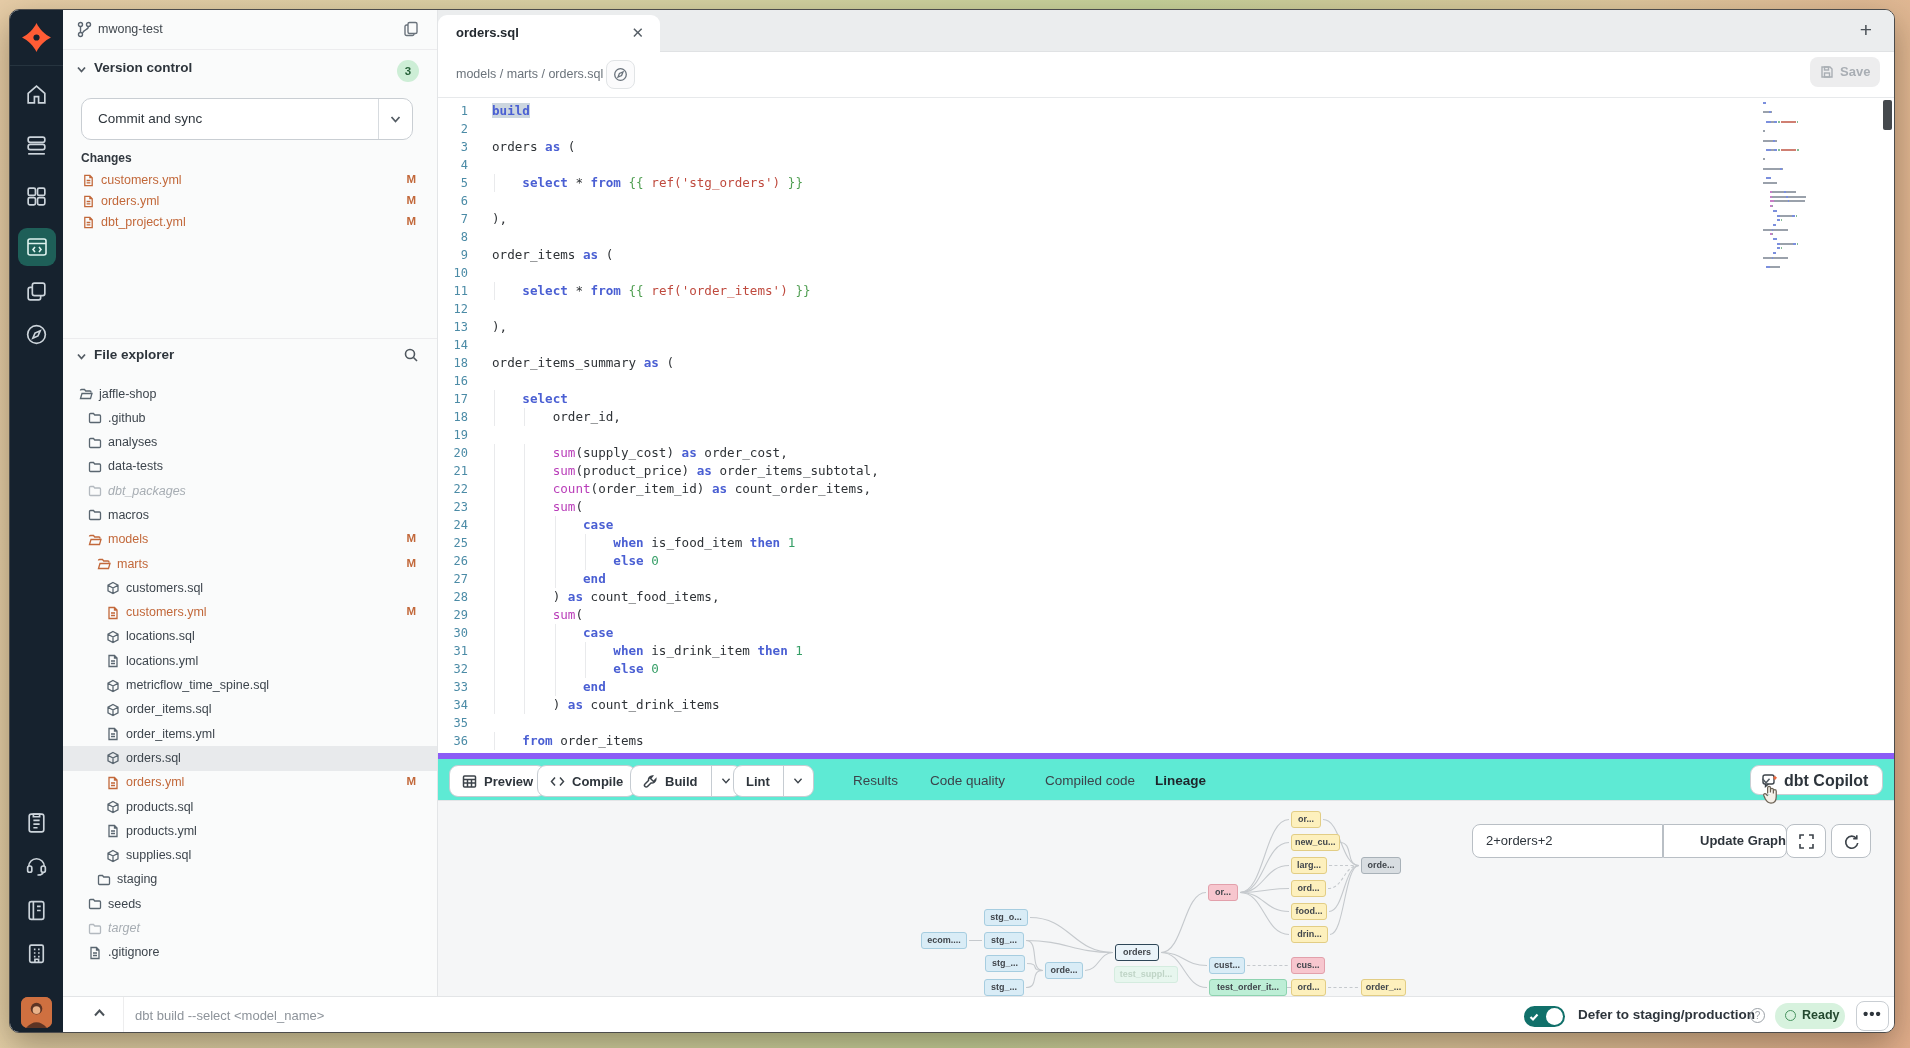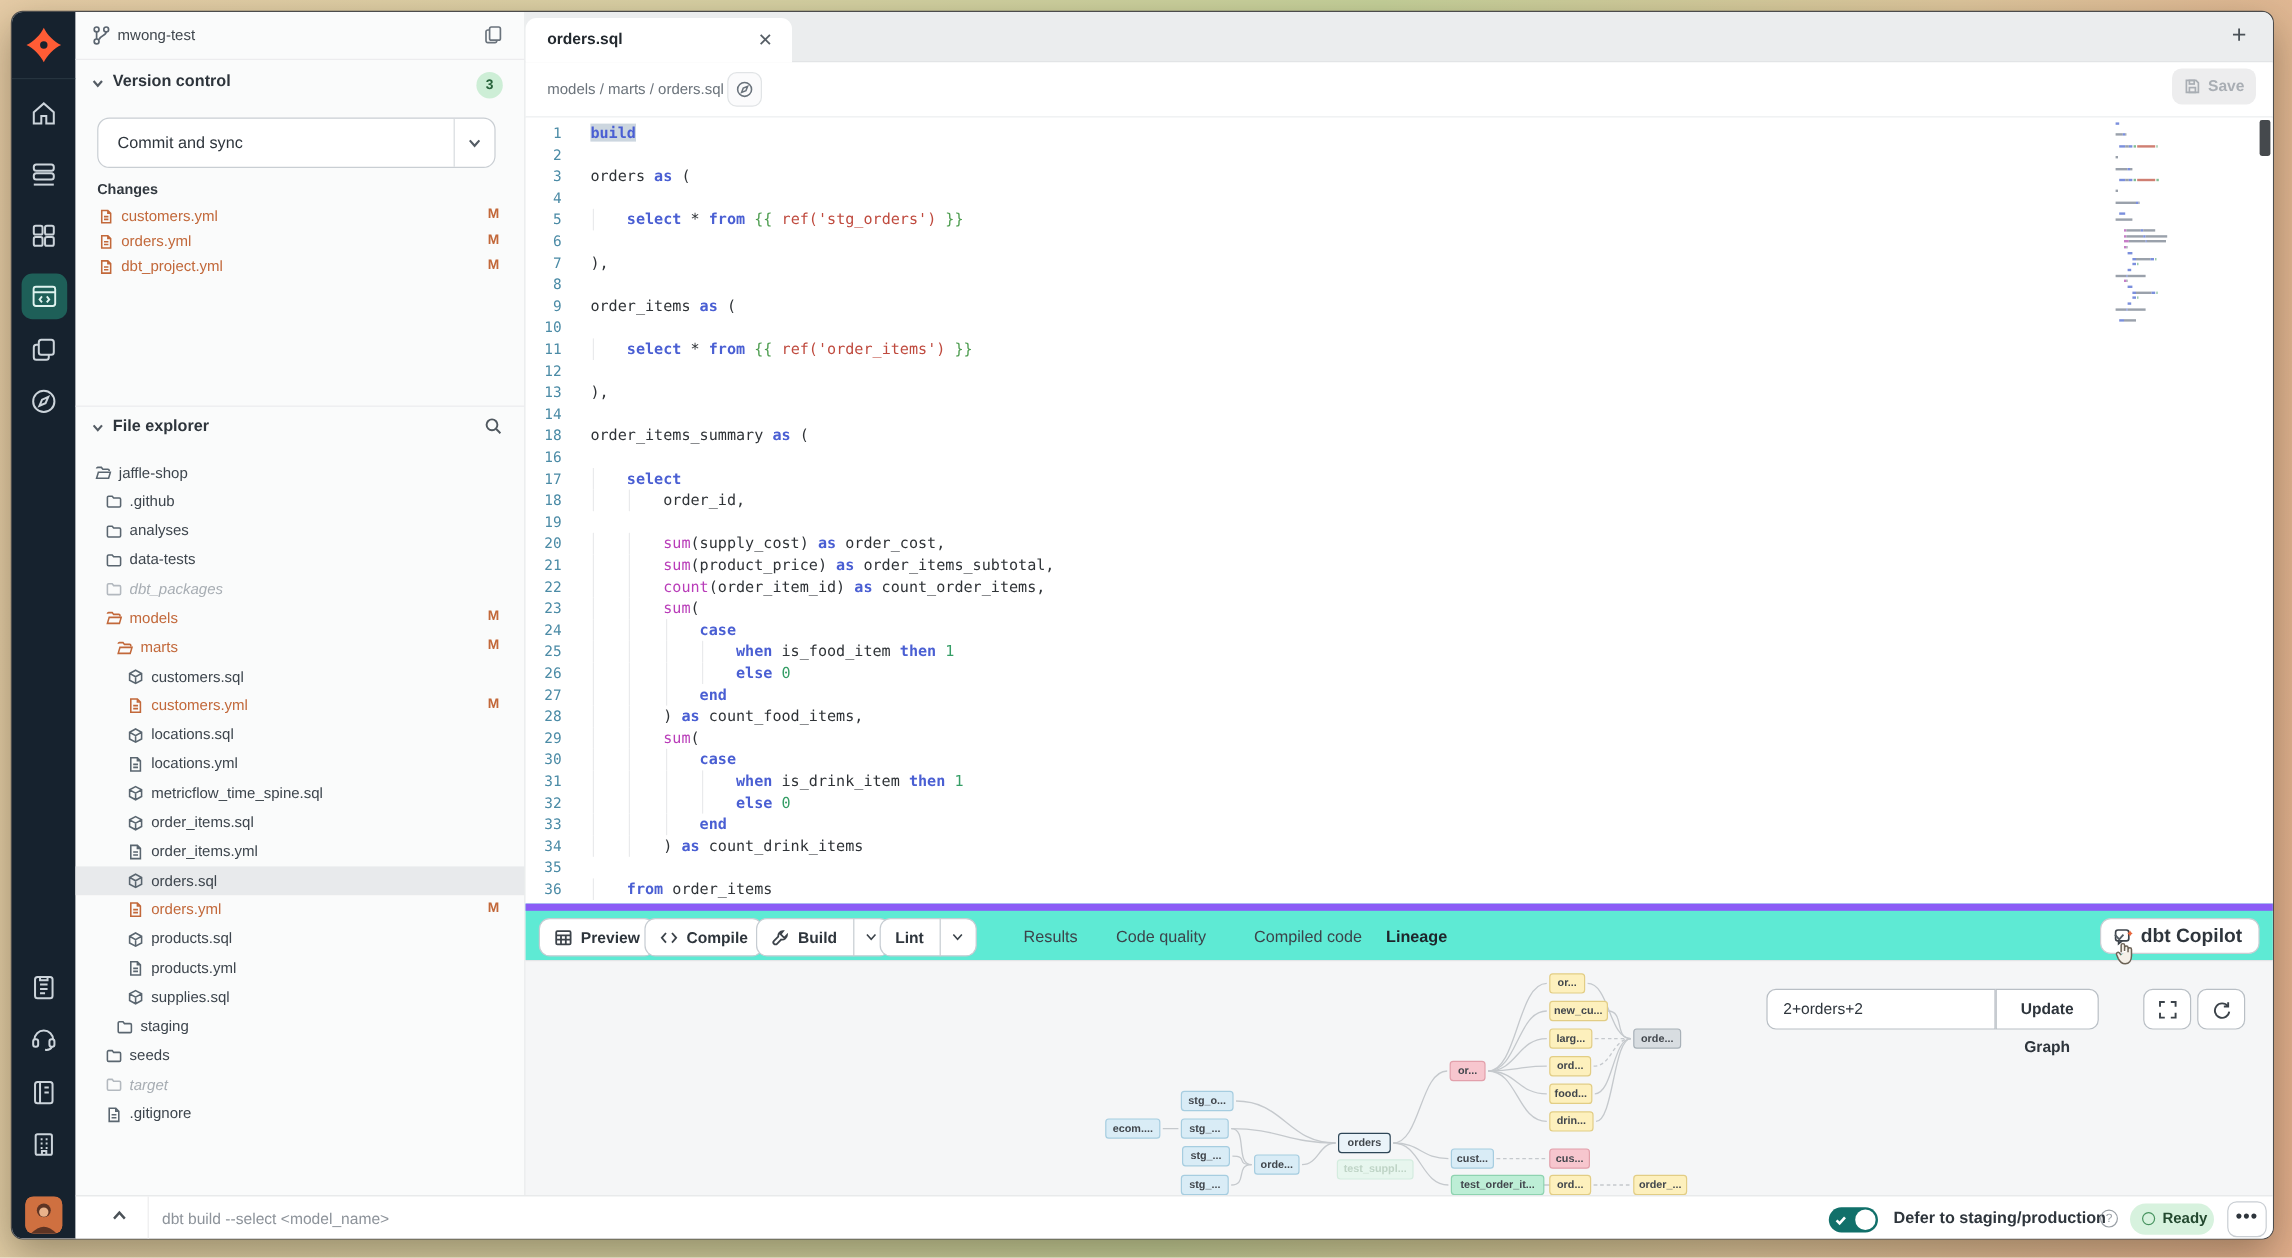--- a/index.html
+++ b/index.html
@@ -101,21 +101,21 @@
   #edges { position:absolute; left:0; top:0; }
   .lnode { position:absolute; height:17px; line-height:15px; font-size:9px; font-weight:700; color:#41464c; border-radius:3px; border:1px solid; text-align:center; padding:0 3px; overflow:hidden; white-space:nowrap; cursor:pointer; }
   .n-blue { background:#d9ecf6; border-color:#a6cde0; }
   .n-yellow{ background:#fdf0bd; border-color:#e2cd85; }
   .n-pink { background:#f7c6ce; border-color:#e2a0ab; }
   .n-green{ background:#bdeed6; border-color:#8ed3b0; }
   .n-gray { background:#d8dde1; border-color:#a8b1b8; }
   .n-sel  { background:#eaf3f9; border:1.8px solid #2e4657; font-weight:800; }
   .n-ghost{ background:#e7f6ee; border-color:#d4ecdf; color:#bfd4c6; }
   .lin-input { position:absolute; left:1034px; top:23px; width:191px; height:34px; background:#fff; border:1px solid #b9bfc5; border-radius:8px 0 0 8px; font-size:13px; color:#2e353c; line-height:32px; padding-left:13px; }
-  .lin-update { position:absolute; left:1225px; top:23px; width:86px; height:34px; background:#fff; border:1px solid #b9bfc5; border-radius:0 8px 8px 0; font-size:13px; font-weight:600; color:#2e353c; text-align:center; line-height:32px; cursor:pointer; }
+  .lin-update { position:absolute; left:1225px; top:23px; width:124px; height:34px; background:#fff; border:1px solid #b9bfc5; border-radius:0 8px 8px 0; font-size:13px; font-weight:600; color:#2e353c; text-align:right; line-height:32px; cursor:pointer; }
   .sq-btn { position:absolute; top:23px; width:40px; height:34px; background:#fff; border:1px solid #b9bfc5; border-radius:8px; cursor:pointer; }
   .sq-btn svg { position:absolute; left:11px; top:8px; width:17px; height:17px; stroke:#3c434a; fill:none; stroke-width:1.6; }
 
   
   #statusbar { position:absolute; left:53px; top:986px; width:1833px; height:38px; background:#fff; border-top:1px solid #e3e5e7; }
   .sb-chev { position:absolute; left:30px; top:11px; width:13px; height:10px; stroke:#4b5258; fill:none; stroke-width:2; cursor:pointer; }
   .sb-div { position:absolute; left:60px; top:0; width:1px; height:100%; background:#ededee; }
   .sb-cmd { position:absolute; left:72px; top:11px; font-size:13px; color:#8d939a; }
   .toggle { position:absolute; left:1461px; top:9px; width:41px; height:21px; border-radius:11px; background:#11706a; cursor:pointer; }
   .toggle .knob { position:absolute; right:2px; top:2px; width:17px; height:17px; border-radius:50%; background:#fff; }
@@ -287,20 +287,26 @@
           <svg viewBox="0 0 14 14" style="left: 25px;">
             <path d="M1.5 3.5 a1 1 0 0 1 1-1 h3 l1.2 1.5 h4.8 a1 1 0 0 1 1 1 v5.5 a1 1 0 0 1-1 1 h-9 a1 1 0 0 1-1-1 Z"></path>
           </svg>
           <span class="nm" style="left: 45px;">data-tests</span>
         </div>
         <div class="tr-row muted">
           <svg viewBox="0 0 14 14" style="left: 25px;">
             <path d="M1.5 3.5 a1 1 0 0 1 1-1 h3 l1.2 1.5 h4.8 a1 1 0 0 1 1 1 v5.5 a1 1 0 0 1-1 1 h-9 a1 1 0 0 1-1-1 Z"></path>
           </svg>
           <span class="nm" style="left: 45px;">dbt_packages</span>
+        </div>
+        <div class="tr-row">
+          <svg viewBox="0 0 14 14" style="left: 25px;">
+            <path d="M1.5 3.5 a1 1 0 0 1 1-1 h3 l1.2 1.5 h4.8 a1 1 0 0 1 1 1 v5.5 a1 1 0 0 1-1 1 h-9 a1 1 0 0 1-1-1 Z"></path>
+          </svg>
+          <span class="nm" style="left: 45px;">macros</span>
         </div>
         <div class="tr-row mod">
           <svg viewBox="0 0 14 14" style="left: 25px;">
             <path d="M1.5 3.5 a1 1 0 0 1 1-1 h3 l1.2 1.5 h4.3 a1 1 0 0 1 1 1 v.5 M1.5 11.5 L3 6.5 h10 l-1.5 5 Z"></path>
           </svg>
           <span class="nm" style="left: 45px;">models</span>
           <span class="m">M</span>
         </div>
         <div class="tr-row mod">
           <svg viewBox="0 0 14 14" style="left: 34px;">

